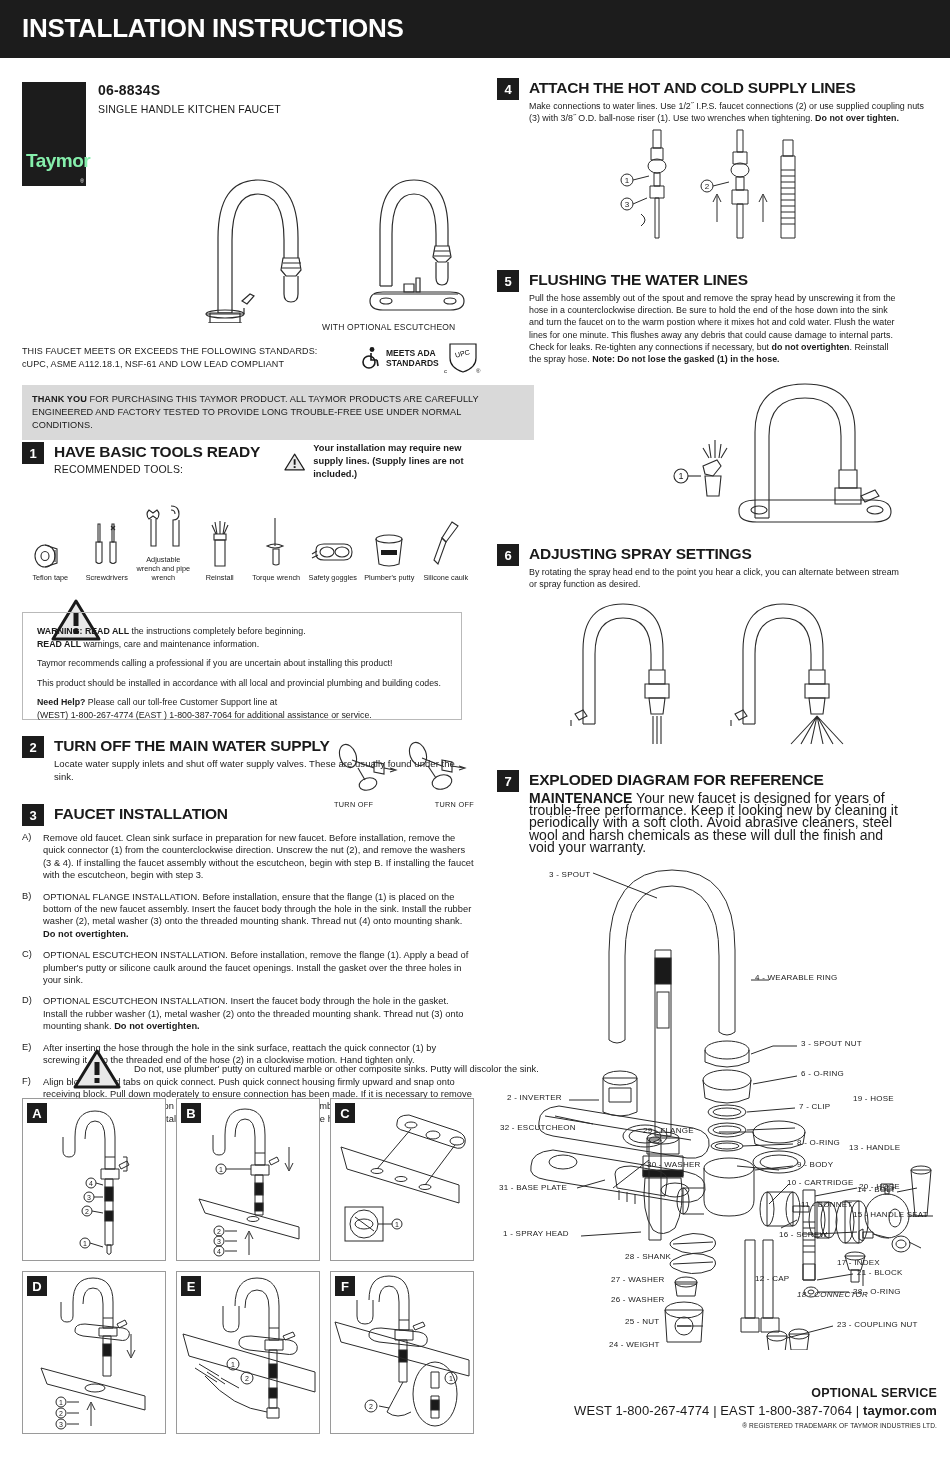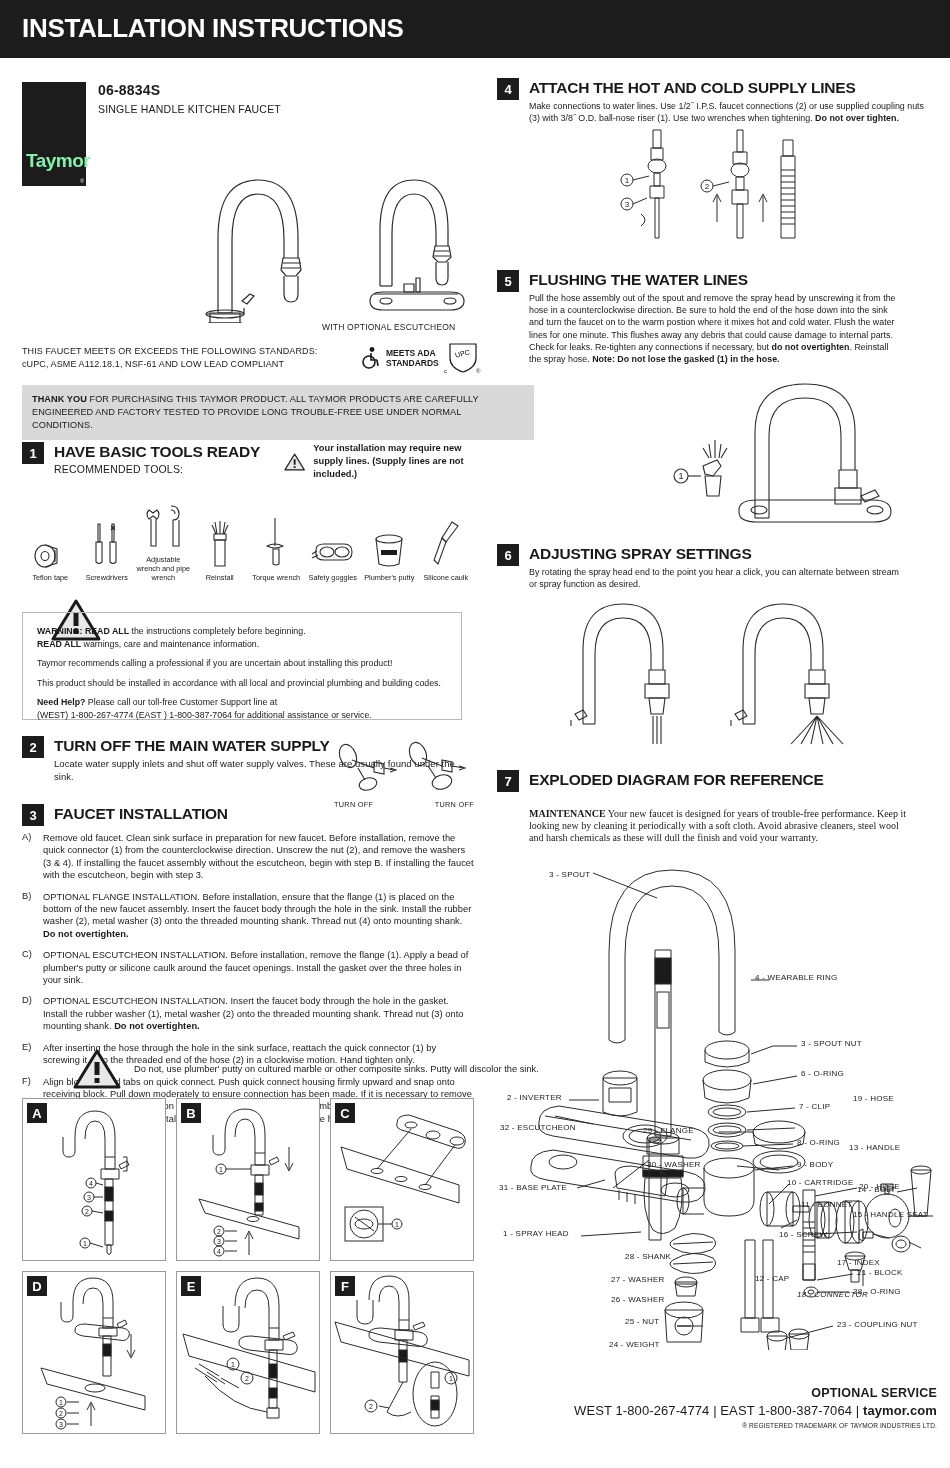--- a/index.html
+++ b/index.html
@@ -144,21 +144,21 @@
   .s5 { position: absolute; left: 0; top: 200px; width: 440px; }
   .s5-body { font-size: 8.9px; line-height: 12.2px; margin-top: 2px; }
   .s5-body b { font-weight: bold; margin-top: 32px; }
   .s5-art { position: absolute; left: 120px; top: 100px; }
 
   .s6 { position: absolute; left: 0; top: 474px; width: 440px; }
   .s6-body { font-size: 8.9px; line-height: 12.2px; margin-top: 2px; }
   .s6-art { position: absolute; left: 30px; top: 48px; }
 
   .s7 { position: absolute; left: 0; top: 700px; width: 440px; }
-  .s7-body { font-size: 10px; line-height: 12.2px; margin-top: 18px; font-family: Liberation Serif, serif; }
+  .s7-body { font-size: 14px; line-height: 12.2px; margin-top: 2px; }
   .s7-body b { font-weight: bold; }
 
   
   .exploded { position: absolute; left: 497px; top: 840px; width: 446px; height: 510px; }
   .xlbl {
     position: absolute; font-size: 8px; letter-spacing: .25px; white-space: nowrap;
   }
 
   
   .footer { position: absolute; left: 497px; top: 1386px; width: 440px; text-align: right; }

